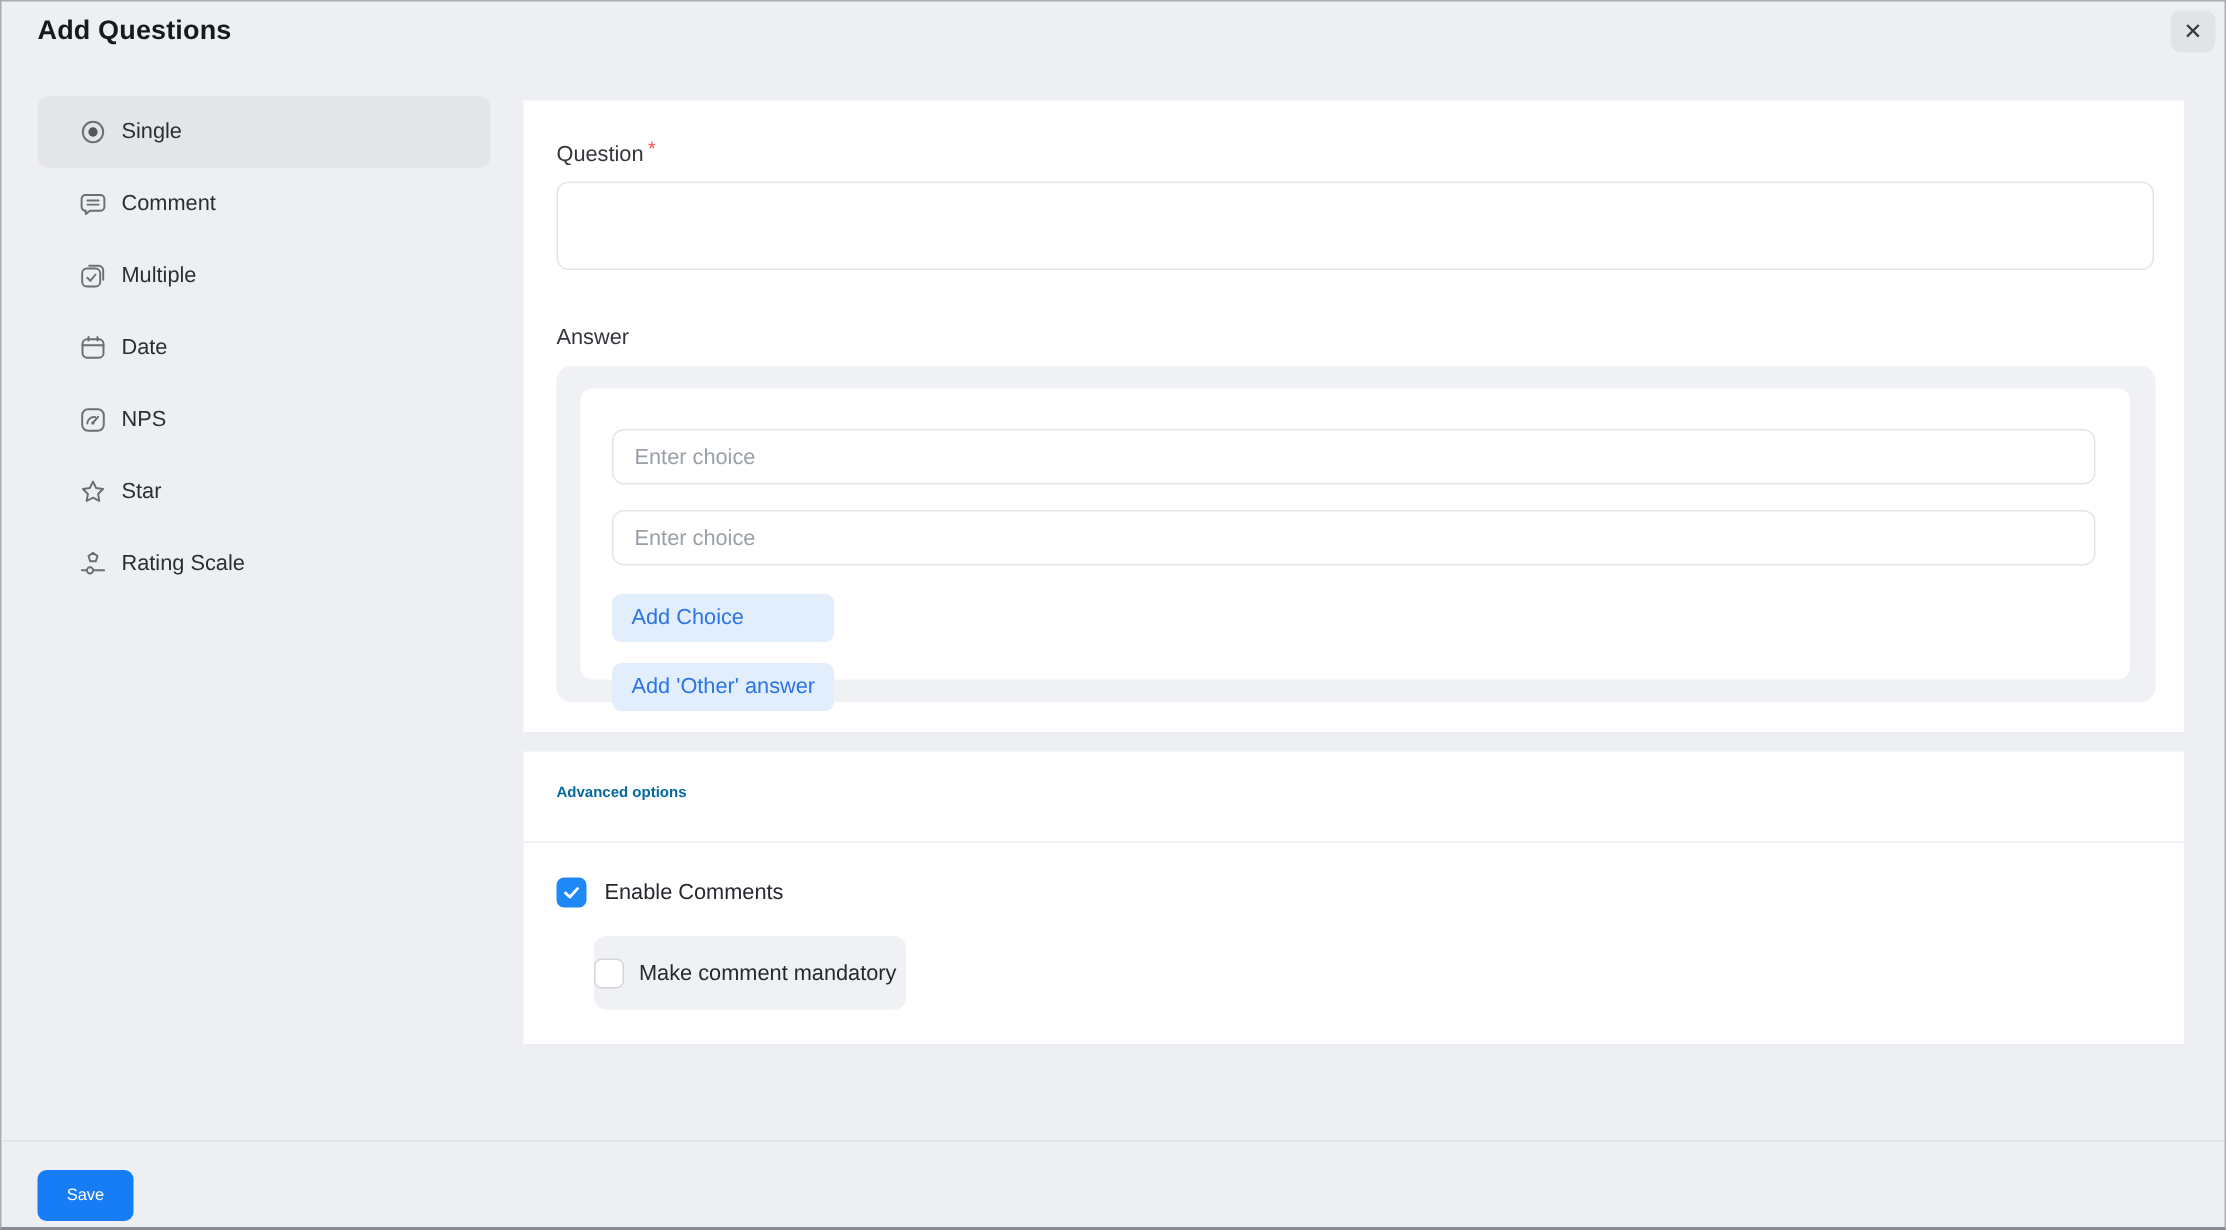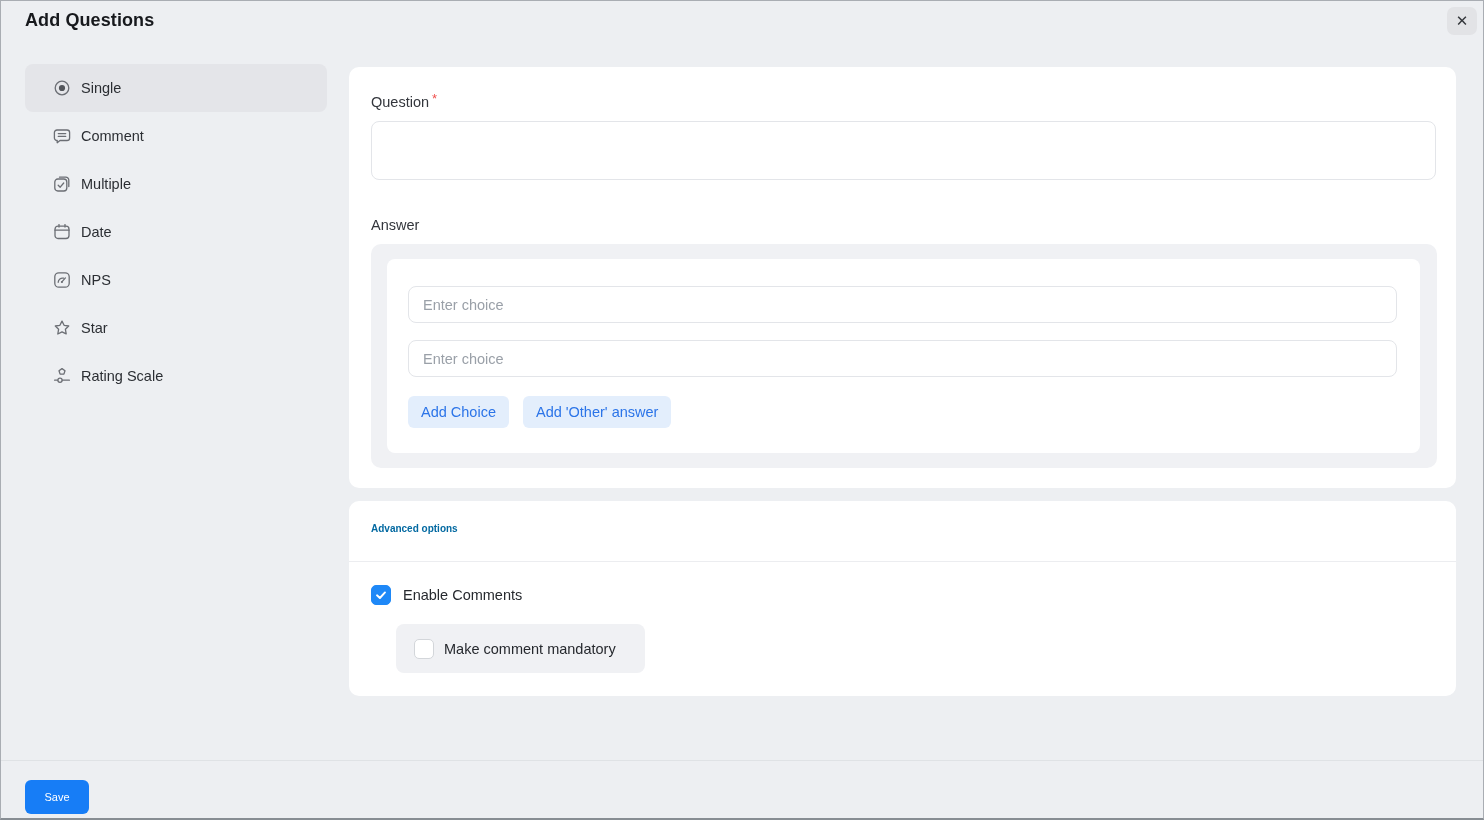--- a/index.html
+++ b/index.html
@@ -23,21 +23,21 @@
   
   .sidebar { position:absolute; left:24px; top:63px; width:302px; }
   .side-item {
     height:48px; display:flex; align-items:center; padding-left:28px; gap:10px;
     border-radius:8px; cursor:pointer; font-size:14.5px; color:#2b2e33;
   }
   .side-item.selected { background:#e4e5e9; font-weight:500; }
   .side-item .ic { width:18px; height:18px; flex:0 0 18px; display:flex; }
   .ic svg { width:18px; height:18px; stroke:#6b6e74; fill:none; stroke-width:1.3; stroke-linecap:round; stroke-linejoin:round; }
   
-  .card { position:absolute; left:348px; width:1107px; background:#fff; border-radius:10px; }
+  .card { position:absolute; left:348px; width:1107px; background:#fff; border-radius:0; }
   #card-question { top:66px; height:421px; }
   #card-advanced { top:500px; height:195px; }
   .field-label { font-size:14.5px; color:#33363c; }
   .req { color:#f0504d; font-size:13px; vertical-align:4px; margin-left:3px; }
   .q-label { position:absolute; left:22px; top:24px; }
   .q-textarea {
     position:absolute; left:22px; top:54px; width:1065px; height:59px;
     border:1px solid #e3e5e9; border-radius:8px; background:#fff; resize:none;
     font-family:"Liberation Sans",sans-serif; font-size:14.5px; color:#26292e; padding:10px 14px; outline:none;
   }
@@ -45,42 +45,42 @@
   .answer-panel { position:absolute; left:22px; top:177px; width:1066px; height:224px; background:#f0f1f4; border-radius:10px; }
   .answer-card { position:absolute; left:16px; top:15px; width:1033px; height:194px; background:#fff; border-radius:8px; }
   .choice-input {
     position:absolute; left:21px; width:989px; height:37px;
     border:1px solid #e3e5e9; border-radius:8px; background:#fff;
     font-family:"Liberation Sans",sans-serif; font-size:14.5px; color:#6d28d9; padding:0 14px; outline:none;
   }
   .choice-input::placeholder { color:#9aa0a8; }
   #choice-0 { top:27px; }
   #choice-1 { top:81px; }
-  .btn-row { position:absolute; left:21px; top:137px; display:flex; gap:14px; }
+  .btn-row { position:absolute; left:21px; top:137px; display:flex; gap:14px;flex-direction:column; }
   .lite-btn {
     height:32px; padding:0 13px; background:#e3eefc; color:#2b74e8;
     border:none; border-radius:6px; font-family:"Liberation Sans",sans-serif;
     font-size:14.5px; font-weight:500; cursor:pointer; display:flex; align-items:center;
   }
   
   .adv-title { position:absolute; left:22px; top:22px; font-size:10px; font-weight:700; color:#0369a1; }
   .adv-divider { position:absolute; left:0; top:60px; width:100%; height:1px; background:#ecedf0; }
   .check-row { position:absolute; left:22px; top:84px; display:flex; align-items:center; gap:12px; cursor:pointer;text-align:right; }
   .checkbox {
     width:20px; height:20px; border-radius:5px; background:#fff; border:1px solid #d3d6da;
     display:flex; align-items:center; justify-content:center; flex:0 0 20px;
   }
   .checkbox svg { display:none; }
   .checkbox.checked { background:#1e88f7; border-color:#1e88f7; }
   .checkbox.checked svg { display:block; }
   .check-label { font-size:14.5px; color:#26292e; }
   .mandatory-pill {
-    position:absolute; left:47px; top:123px; width:249px; height:49px;
+    position:absolute; left:47px; top:123px; width:208px; height:49px;
     background:#f0f1f4; border-radius:8px; display:flex; align-items:center; gap:10px;
-    padding-left:18px; cursor:pointer;
+    cursor:pointer;
   }
   
   .footer-divider { position:absolute; left:0; top:759px; width:100%; height:1px; background:#dfe2e5; }
   .save-btn {
     position:absolute; left:24px; top:779px; width:64px; height:34px;
     background:#177df6; color:#fff; border:none; border-radius:6px;
     font-family:"Liberation Sans",sans-serif; font-size:11px; font-weight:500; cursor:pointer;
   }
   .cancel-btn {
     position:absolute; left:99px; top:825px; width:79px; height:34px;

